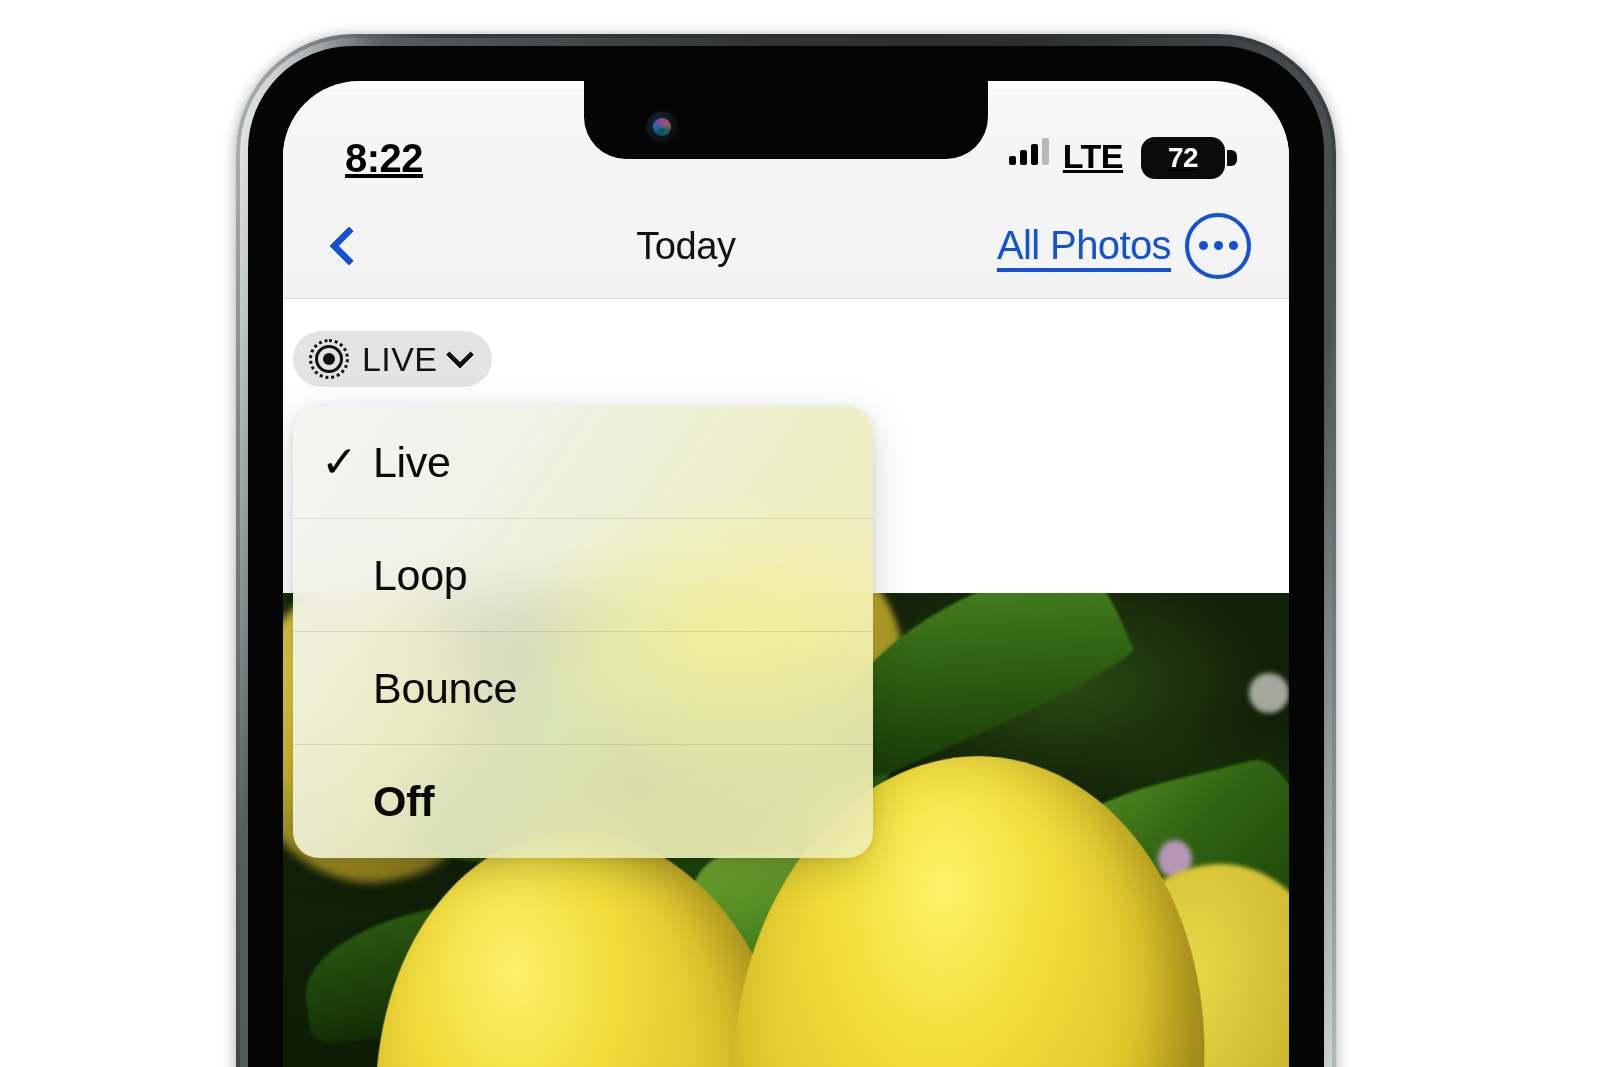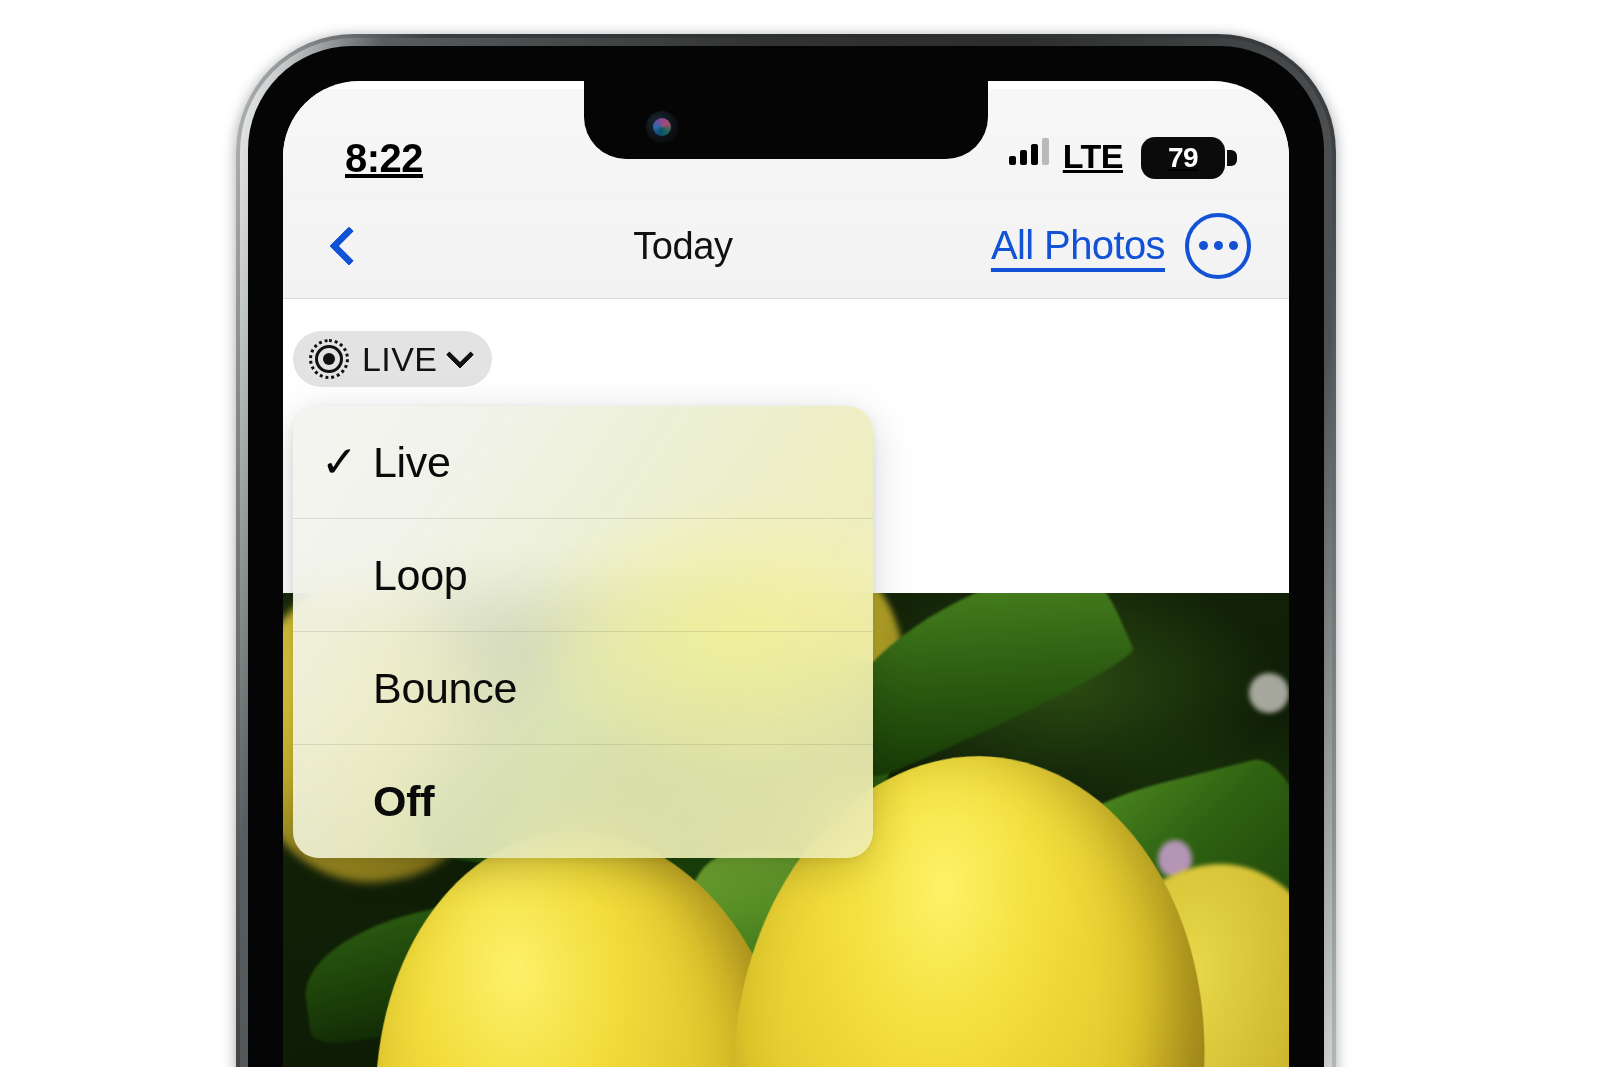--- a/index.html
+++ b/index.html
@@ -115,21 +115,21 @@
   .chev-back{
     width:28px; height:28px; border-left:7px solid #1152d6; border-bottom:7px solid #1152d6;
     transform:rotate(45deg); border-radius:2px;
   }
   .nav-title{ flex:1; text-align:center; line-height:1; padding-right:6px; }
   .nav-title .t1{ font-size:38px; color:#111; letter-spacing:-.4px; display:block; }
   .nav-title .t2{ font-size:28px; color:#1d1d1d; margin-top:10px; display:block; letter-spacing:-.2px; }
   .nav-all{
     font-size:40px; color:#1152d6; letter-spacing:-.6px;
     text-decoration:underline; text-underline-offset:9px; text-decoration-thickness:4px;
-    cursor:pointer; margin-right:20px; white-space:nowrap;
+    cursor:pointer; margin-right:14px; white-space:nowrap;
   }
   .nav-more{
     width:66px; height:66px; border-radius:50%; border:4px solid #1152d6;
     display:flex; align-items:center; justify-content:center; gap:6px; cursor:pointer;
   }
   .nav-more span{ width:9px; height:9px; border-radius:50%; background:#1152d6; display:block; }
 
   
   .content{ position:absolute; left:0; top:218px; right:0; bottom:0; background:#fff; }
 
@@ -295,21 +295,21 @@
         <div class="sb-right">
           <div class="bars">
             <i></i>
               <i></i>
               <i></i>
               <i></i>
           </div>
           <div class="lte">LTE</div>
           <div class="batt-wrap">
             <div class="batt">
-              <span class="batt-txt">79</span>
+              <span class="batt-txt">72</span>
             </div>
             <div class="batt-tip"></div>
           </div>
         </div>
       </div>
 
       <div class="notch">
 
         <div class="front-cam">
           <div class="cam-iris"></div>

